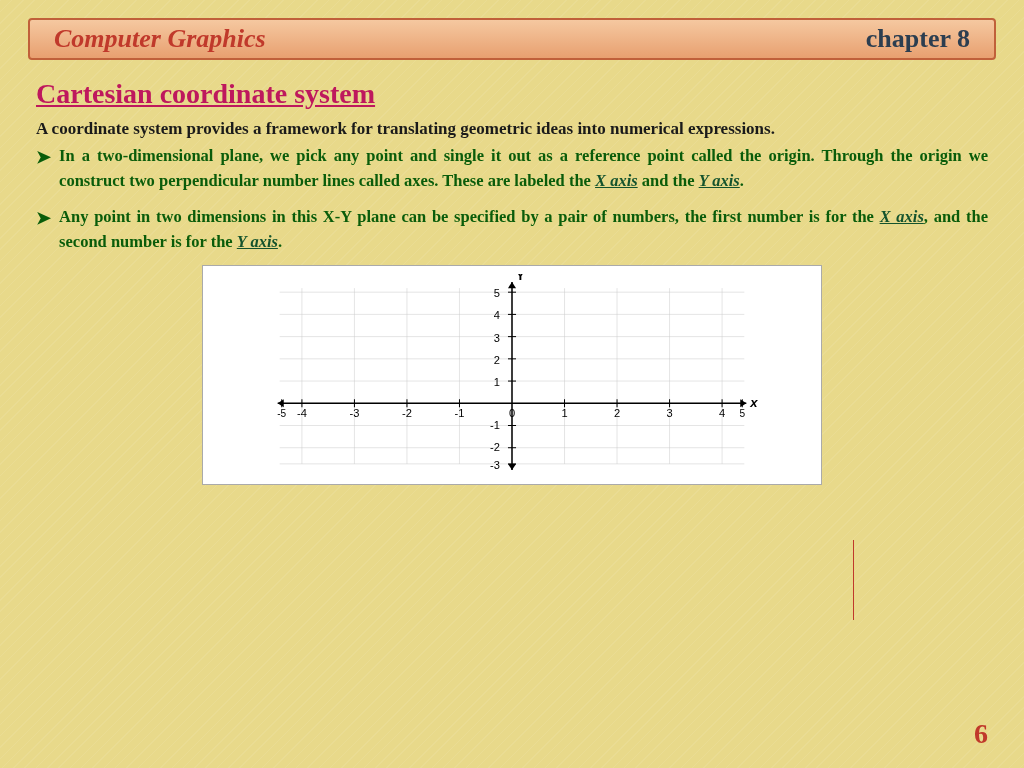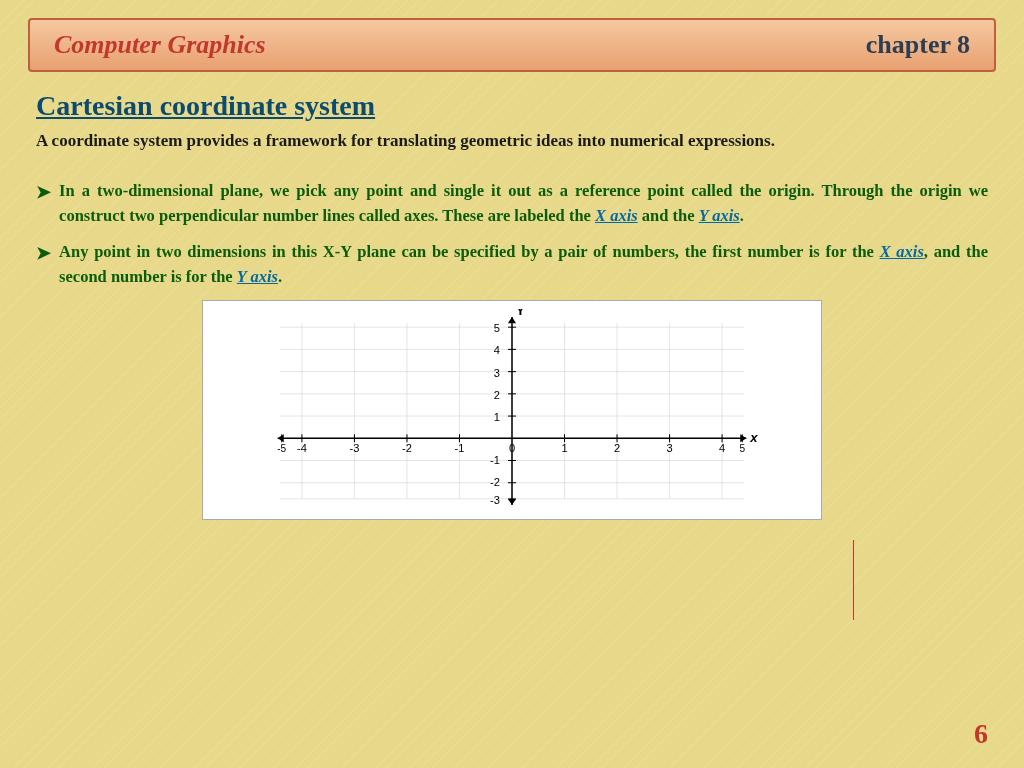--- a/index.html
+++ b/index.html
@@ -19,21 +19,21 @@
       position: relative;
       overflow: hidden;
     }
 
     
     .header {
       margin: 18px 28px 0 28px;
       background: linear-gradient(to bottom, #f5c8a0, #e8a070);
       border: 2px solid #c0603a;
       border-radius: 4px;
-      padding: 10px 24px;
+      padding: 4px 24px;
       display: flex;
       justify-content: space-between;
       align-items: center;
     }
 
     .header-title {
       color: #c0392b;
       font-size: 26px;
       font-weight: bold;
       font-style: italic;
@@ -44,33 +44,33 @@
       font-size: 26px;
       font-weight: bold;
     }
 
     
     .content {
       padding: 18px 36px 0 36px;
     }
 
     .section-title {
-      color: #0c4a6e;
+      color: #be185d;
       font-size: 28px;
       font-weight: bold;
       text-decoration: underline;
       margin-bottom: 6px;
     }
 
     .intro-text {
       color: #1a1a1a;
       font-size: 17px;
       font-weight: bold;
       line-height: 1.5;
-      margin-bottom: 24px;
+      margin-bottom: 1px;
     }
 
     .bullet-list {
       list-style: none;
       padding-left: 0;
     }
 
     .bullet-item {
       display: flex;
       align-items: flex-start;
@@ -88,21 +88,21 @@
       margin-right: 8px;
       margin-top: 1px;
       flex-shrink: 0;
     }
 
     .bullet-text {
       flex: 1;
     }
 
     .axis-link {
-      color: #0369a1;
+      color: #14532d;
       font-style: italic;
     }
 
     
     .chart-container {
       display: flex;
       justify-content: center;
       margin-top: 10px;
     }
 

